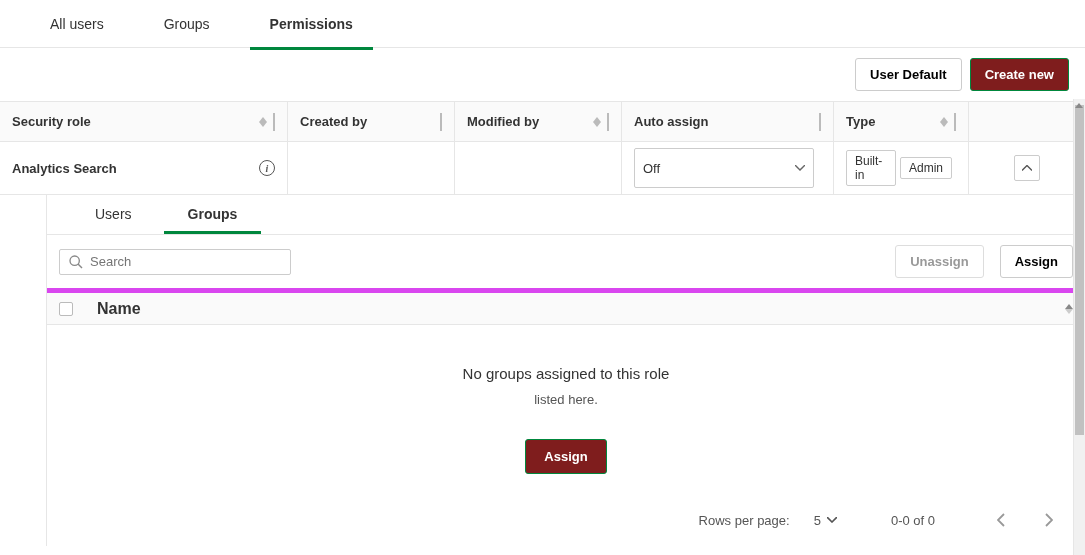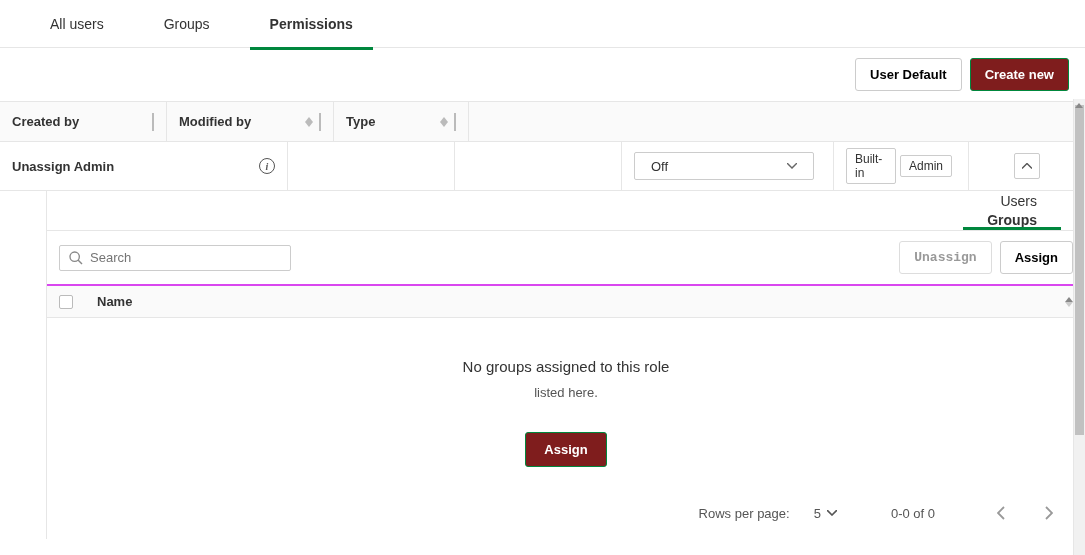--- a/index.html
+++ b/index.html
@@ -8,21 +8,21 @@
     
     .top-tabs { display: flex; border-bottom: 1px solid #e6e6e6; height: 48px; align-items: center; padding: 0 20px; }
     .top-tab { padding: 0 30px; height: 52px; display: flex; align-items: center; cursor: pointer; font-size: 14px; color: #333; position: relative; }
     .top-tab.active { font-weight: 600; }
     .top-tab.active::after { content: ''; position: absolute; bottom: 0; left: 10px; right: 10px; height: 3px; background: #00873d; }
     
     
     .toolbar { display: flex; justify-content: flex-end; padding: 10px 16px; gap: 8px; border-bottom: 1px solid #e6e6e6; }
     .btn { border: 1px solid #ccc; background: #fff; padding: 8px 14px; border-radius: 3px; cursor: pointer; font-size: 13px; font-weight: 600; color: #000000; }
     .btn-primary { background: #7f1d1d; border-color: #00873d; color: #fff; }
-    .btn-disabled { color: #999; border-color: #ddd; cursor: default; font-family: Liberation Mono, monospace; }
+    .btn-disabled { color: #999; border-color: #ddd; cursor: default; }
     
     
     .grid-header { display: flex; border-bottom: 1px solid #e6e6e6; background: #fafafa; height: 40px; }
     .grid-col { display: flex; align-items: center; padding: 0 12px; border-right: 1px solid #e6e6e6; font-weight: 600; font-size: 13px; position: relative; }
     .col-security { width: 288px; }
     .col-created { width: 167px; }
     .col-modified { width: 167px; }
     .col-auto { width: 212px; }
     .col-type { width: 135px; }
     .col-actions { flex: 1; border-right: none; }
@@ -33,40 +33,40 @@
     
     .grid-row { display: flex; border-bottom: 1px solid #e6e6e6; min-height: 46px; }
     .grid-cell { display: flex; align-items: center; padding: 6px 12px; border-right: 1px solid #e6e6e6; }
     .role-cell { width: 288px; flex-direction: row; align-items: center; }
     .role-info { flex: 1; overflow: hidden; }
     .role-name { font-weight: 600; font-size: 13px; }
     .role-desc { font-size: 12px; color: #555; white-space: nowrap; overflow: hidden; text-overflow: ellipsis; }
     .info-icon-wrap { margin-left: 8px; }
     .info-circle { width: 16px; height: 16px; border: 1.3px solid #555; border-radius: 50%; display: flex; align-items: center; justify-content: center; font-size: 10px; font-style: italic; font-family: Georgia, serif; color: #555; font-weight: bold; }
     
-    .auto-select { width: 180px; height: 28px; border: 1px solid #ccc; border-radius: 2px; display: flex; align-items: center; padding: 0 16px; justify-content: space-between; cursor: pointer; background: #fff; }
+    .auto-select { width: 180px; height: 40px; border: 1px solid #ccc; border-radius: 2px; display: flex; align-items: center; padding: 0 8px; justify-content: space-between; cursor: pointer; background: #fff; }
     .chip { border: 1px solid #ccc; border-radius: 2px; padding: 3px 8px; font-size: 12px; background: #fff; margin-right: 4px; }
     .expand-btn { width: 26px; height: 26px; border: 1px solid #ccc; border-radius: 2px; display: flex; align-items: center; justify-content: center; cursor: pointer; background: #fff; }
     
     
     .detail-panel { margin-left: 46px; border-left: 1px solid #e6e6e6; }
-    .detail-tabs { display: flex; border-bottom: 1px solid #e6e6e6; height: 40px; align-items: flex-end; padding: 0 20px; flex-direction: column; }
+    .detail-tabs { display: flex; border-bottom: 1px solid #e6e6e6; height: 40px; align-items: flex-end; padding: 0 20px; }
     .detail-tab { padding: 0 28px; height: 40px; display: flex; align-items: center; cursor: pointer; font-size: 14px; color: #333; position: relative; }
     .detail-tab.active { font-weight: 600; }
     .detail-tab.active::after { content: ''; position: absolute; bottom: 0; left: 4px; right: 4px; height: 3px; background: #00873d; }
     
-    .detail-toolbar { display: flex; align-items: center; padding: 10px 12px; gap: 8px; border-bottom: 2px solid #d946ef; }
+    .detail-toolbar { display: flex; align-items: center; padding: 10px 12px; gap: 16px; border-bottom: 5px solid #d946ef; }
     .search-wrap { display: flex; align-items: center; border: 1px solid #ccc; border-radius: 2px; padding: 4px 8px; width: 232px; }
     .search-wrap input { border: none; outline: none; flex: 1; font-size: 13px; margin-left: 6px; }
     .search-wrap svg { width: 16px; height: 16px; stroke: #888; }
     .detail-toolbar .spacer { flex: 1; }
     
     .detail-header { display: flex; align-items: center; border-bottom: 1px solid #e6e6e6; height: 32px; padding: 0 12px; background: #fafafa; }
     .checkbox { width: 14px; height: 14px; border: 1px solid #bbb; border-radius: 2px; background: #fff; }
-    .detail-header .name-col { margin-left: 24px; font-weight: 600; font-size: 13px; flex: 1; }
+    .detail-header .name-col { margin-left: 24px; font-weight: 600; font-size: 16px; flex: 1; }
     .name-sort { display: flex; flex-direction: column; gap: 0; }
     
     .empty-state { padding: 40px 20px 20px; text-align: center; }
     .empty-title { font-weight: 400; font-size: 15px; margin-bottom: 10px; color: #333; }
     .empty-text { font-size: 13px; color: #555; margin-bottom: 4px; }
     .empty-state .btn-primary { margin-top: 28px; padding: 9px 18px; }
     
     .pagination { display: flex; align-items: center; justify-content: flex-end; padding: 14px 24px; gap: 24px; font-size: 13px; color: #555; }
     .pagination .rows-select { display: flex; align-items: center; gap: 6px; cursor: pointer; }
     .page-nav-btn { width: 24px; height: 24px; display: flex; align-items: center; justify-content: center; cursor: pointer; }
@@ -86,56 +86,72 @@
   <div class="top-tab">Groups</div>
   <div class="top-tab active">Permissions</div>
 </div>
 
 <div class="toolbar">
   <button class="btn">User Default</button>
   <button class="btn btn-primary">Create new</button>
 </div>
 
 <div class="grid-header">
+  <div class="grid-col col-security">
+    <span>Security role</span>
+    <div class="sort-indicator">
+      <svg viewBox="0 0 8 5">
+          <path d="M0 5 L4 0 L8 5 Z" fill="#bbb"></path>
+        </svg>
+      <svg viewBox="0 0 8 5">
+          <path d="M0 0 L4 5 L8 0 Z" fill="#bbb"></path>
+        </svg>
+    </div>
+    <div class="col-resizer"></div>
+  </div>
   <div class="grid-col col-created">
     <span>Created by</span>
     <div class="sort-indicator" style="visibility:hidden"></div>
     <div class="col-resizer" style="margin-left:auto"></div>
   </div>
   <div class="grid-col col-modified">
     <span>Modified by</span>
     <div class="sort-indicator" style="margin-left:auto">
       <svg viewBox="0 0 8 5">
           <path d="M0 5 L4 0 L8 5 Z" fill="#bbb"></path>
         </svg>
       <svg viewBox="0 0 8 5">
           <path d="M0 0 L4 5 L8 0 Z" fill="#bbb"></path>
         </svg>
     </div>
     <div class="col-resizer"></div>
   </div>
+  <div class="grid-col col-auto">
+    <span>Auto assign</span>
+    <div class="col-resizer" style="margin-left:auto"></div>
+  </div>
   <div class="grid-col col-type">
     <span>Type</span>
     <div class="sort-indicator" style="margin-left:auto">
       <svg viewBox="0 0 8 5">
           <path d="M0 5 L4 0 L8 5 Z" fill="#bbb"></path>
         </svg>
       <svg viewBox="0 0 8 5">
           <path d="M0 0 L4 5 L8 0 Z" fill="#bbb"></path>
         </svg>
     </div>
     <div class="col-resizer"></div>
   </div>
   <div class="grid-col col-actions"></div>
 </div>
 
 <div class="grid-row">
   <div class="grid-cell role-cell">
     <div class="role-info">
-      <div class="role-name">Unassign Admin</div>
+      <div class="role-name">Analytics Search</div>
     </div>
     <div class="info-icon-wrap">
       <div class="info-circle">i</div>
     </div>
   </div>
   <div class="grid-cell col-created"></div>
   <div class="grid-cell col-modified"></div>
   <div class="grid-cell col-auto">
     <div class="auto-select">
       <span>Off</span>

